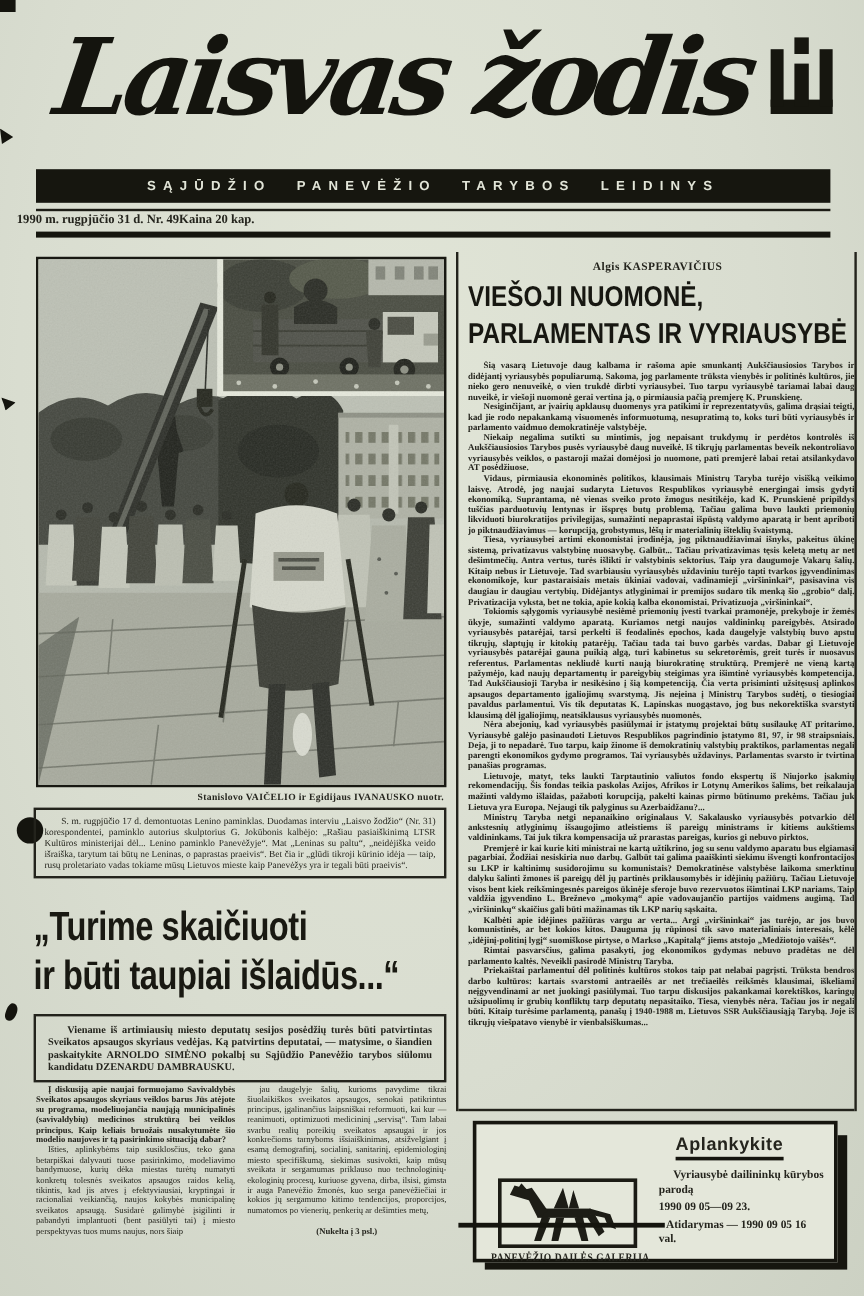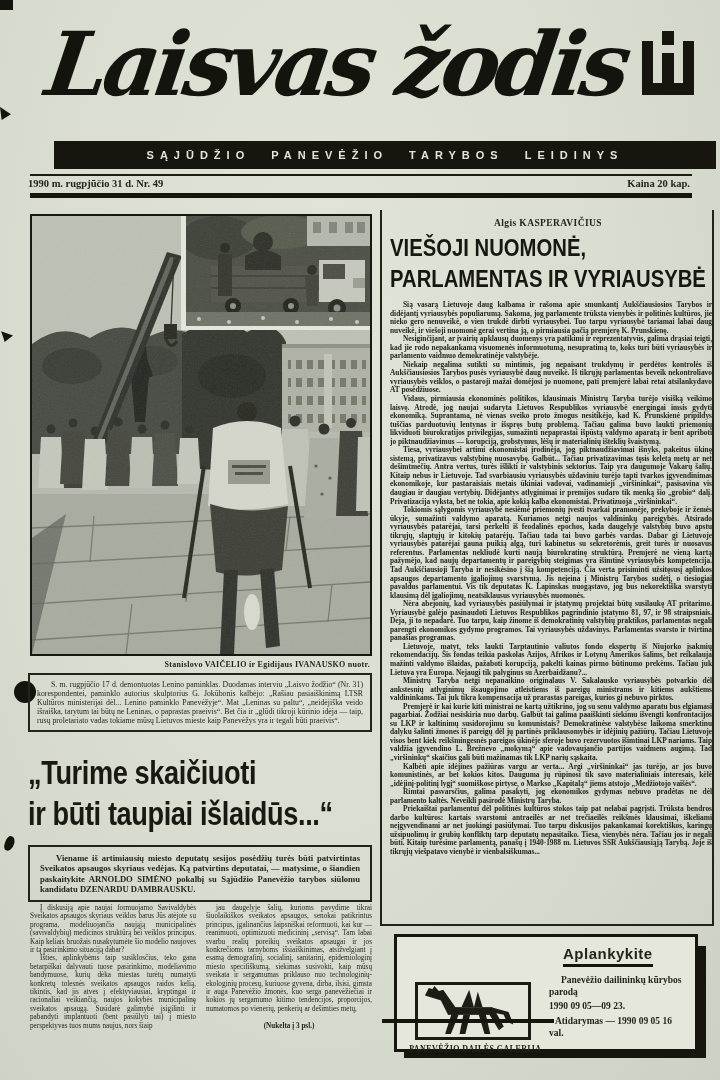--- a/index.html
+++ b/index.html
@@ -17,24 +17,24 @@
     left:40px; top:12px; width:600px;
     font-family:"DejaVu Serif", serif; font-style:italic; font-weight:bold;
     font-size:88px; letter-spacing:-5px; color:#14140e;
     transform:skewX(-8deg); transform-origin:left bottom; white-space:nowrap;
   }
   #emblem { left:642px; top:31px; }
   #banner {
     left:30px; top:141px; width:662px; height:28px; background:#16160f;
     display:flex; align-items:center; justify-content:center;
     color:#e2e5d8; font-family:"Liberation Sans", sans-serif; font-weight:bold;
-    font-size:11px; letter-spacing:6px; word-spacing:12px; white-space:nowrap;margin-left:24px;
+    font-size:11px; letter-spacing:6px; word-spacing:12px; white-space:nowrap;
   }
   #rule-thin  { left:30px; top:174px; width:662px; height:2px; background:#1c1c15; }
-  #dateline   { left:28px; top:178px; width:662px; display:flex; justify-content:space-between;
+  #dateline   { left:14px; top:178px; width:662px; display:flex; justify-content:flex-start;
                 font-size:10.5px; font-weight:bold; }
   #rule-thick { left:30px; top:193px; width:662px; height:5px; background:#15150e; }
 
   
   #divider-v    { left:380px; top:210px; width:2px;  height:716px; background:#23231c; }
   #frame-right  { left:712px; top:210px; width:2px;  height:716px; background:#23231c; }
   #frame-bottom { left:382px; top:924px; width:330px; height:2px;  background:#23231c; }
 
   
   #photo-frame { left:30px; top:214px; width:342px; height:442px;
@@ -49,21 +49,21 @@
               font-size:34px; line-height:41px; letter-spacing:-0.5px; color:#191912;
               transform:scaleX(0.8); transform-origin:left top; white-space:nowrap; }
   #lead-box { left:28px; top:845px; width:344px; border:2px solid #23231c;
               padding:6px 10px 6px; font-size:8.6px; font-weight:bold;
               line-height:10.3px; text-align:justify; }
   #lead-box p { text-indent:16px; }
   #cols { left:30px; top:904px; width:342px; display:flex; gap:10px;
           font-size:7.2px; line-height:8.4px; text-align:justify; }
   #cols .col { width:166px; }
   #cols p { text-indent:10px; }
-  #cols .q { font-weight:normal; }
+  #cols .q { font-weight:bold; }
   .nukelta { text-align:center !important; font-weight:bold; margin-top:9px; text-indent:0 !important; }
 
   
   #art-author { left:392px; top:218px; width:312px; text-align:center;
                 font-weight:bold; font-size:9.5px; letter-spacing:0.4px; }
   #art-title { left:390px; top:232px; width:382px;
                font-family:"Liberation Sans", sans-serif; font-weight:bold;
                font-size:24px; line-height:31px; color:#171711;
                transform:scaleX(0.845); transform-origin:left top; white-space:nowrap; }
   #art-body { left:390px; top:301px; width:322px; height:622px; overflow:hidden;
@@ -346,21 +346,21 @@
             <polygon points="71,22 89,27 94,40 87,37 84,30 70,27"></polygon>
             <polygon points="40,22 48,4 53,22 57,6 62,22"></polygon>
           </g>
         </svg>
       </div>
       <div id="gallery-name">PANEVĖŽIO DAILĖS GALERIJA</div>
     </div>
     <div id="ad-right">
       <div id="ad-heading">Aplankykite</div>
       <div id="ad-lines">
-        <div class="l1">Panevėžio dailininkų kūrybos parodą</div>
+        <div class="l1">Vyriausybė dailininkų kūrybos parodą</div>
         <div class="l2">1990 09 05—09 23.</div>
         <div class="l3">Atidarymas — 1990 09 05 16 val.</div>
       </div>
     </div>
   </div>
   <div class="abs" id="ad-underline"></div>
 
 </div>
 
 </body></html>

